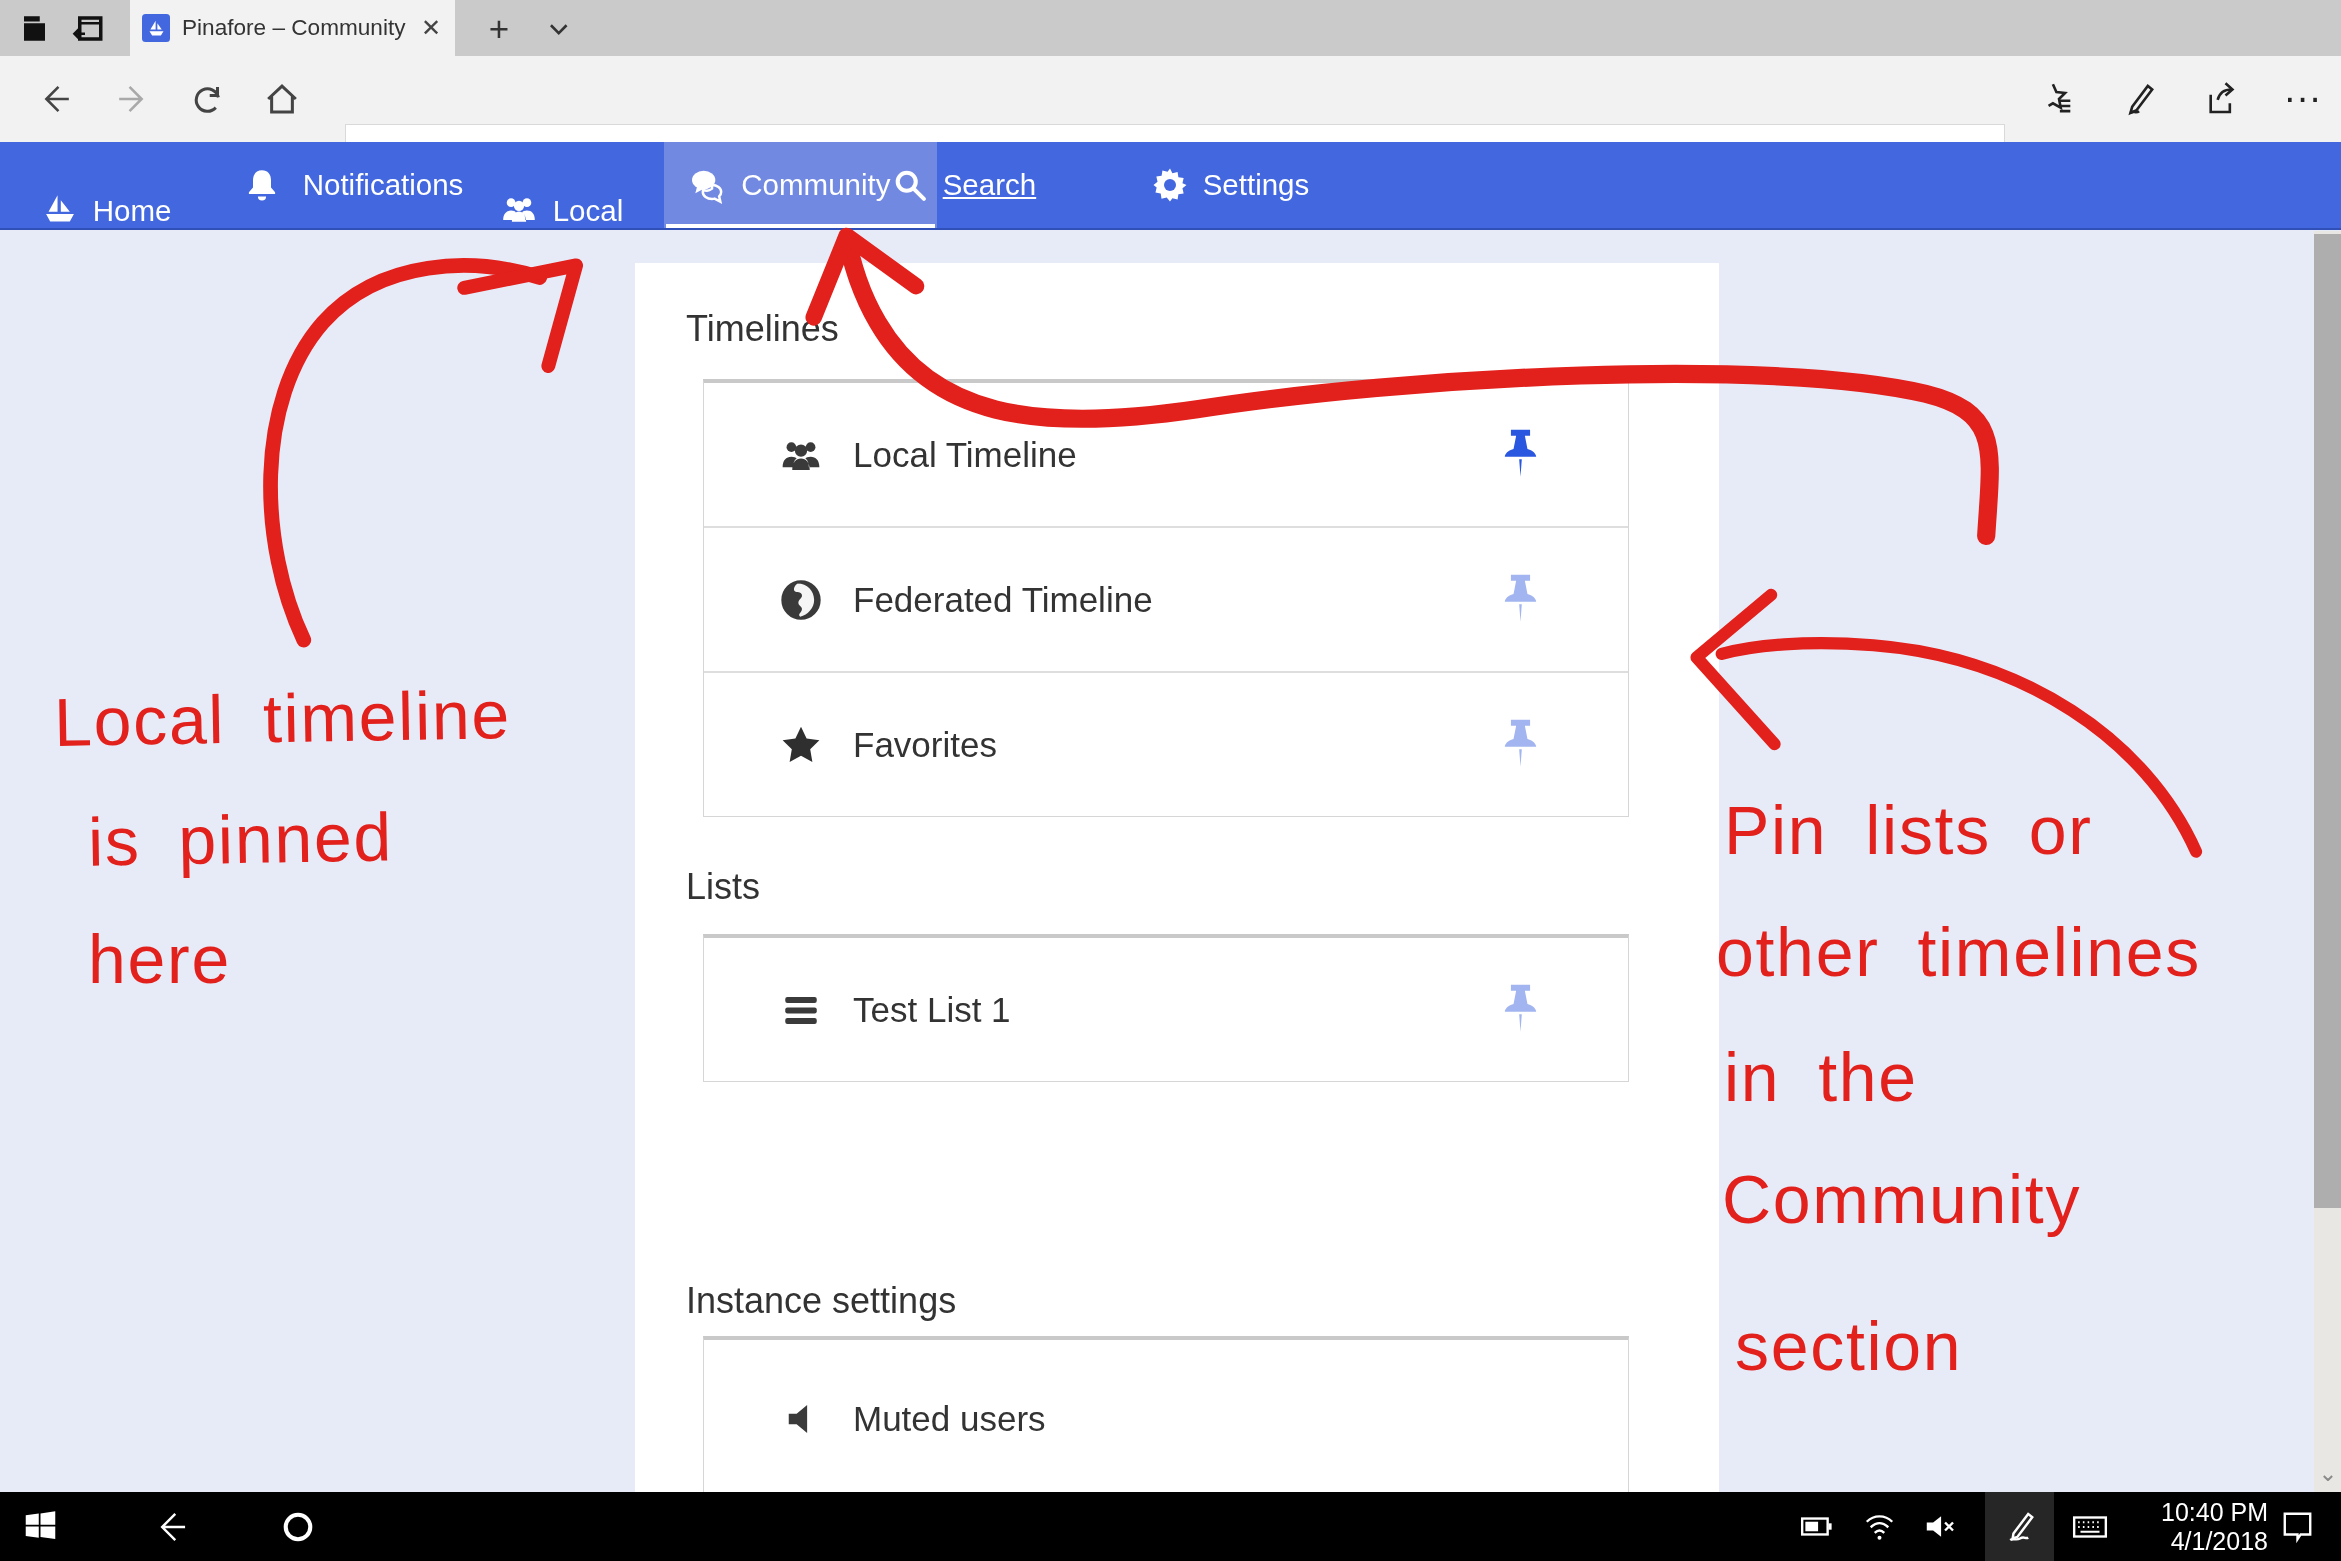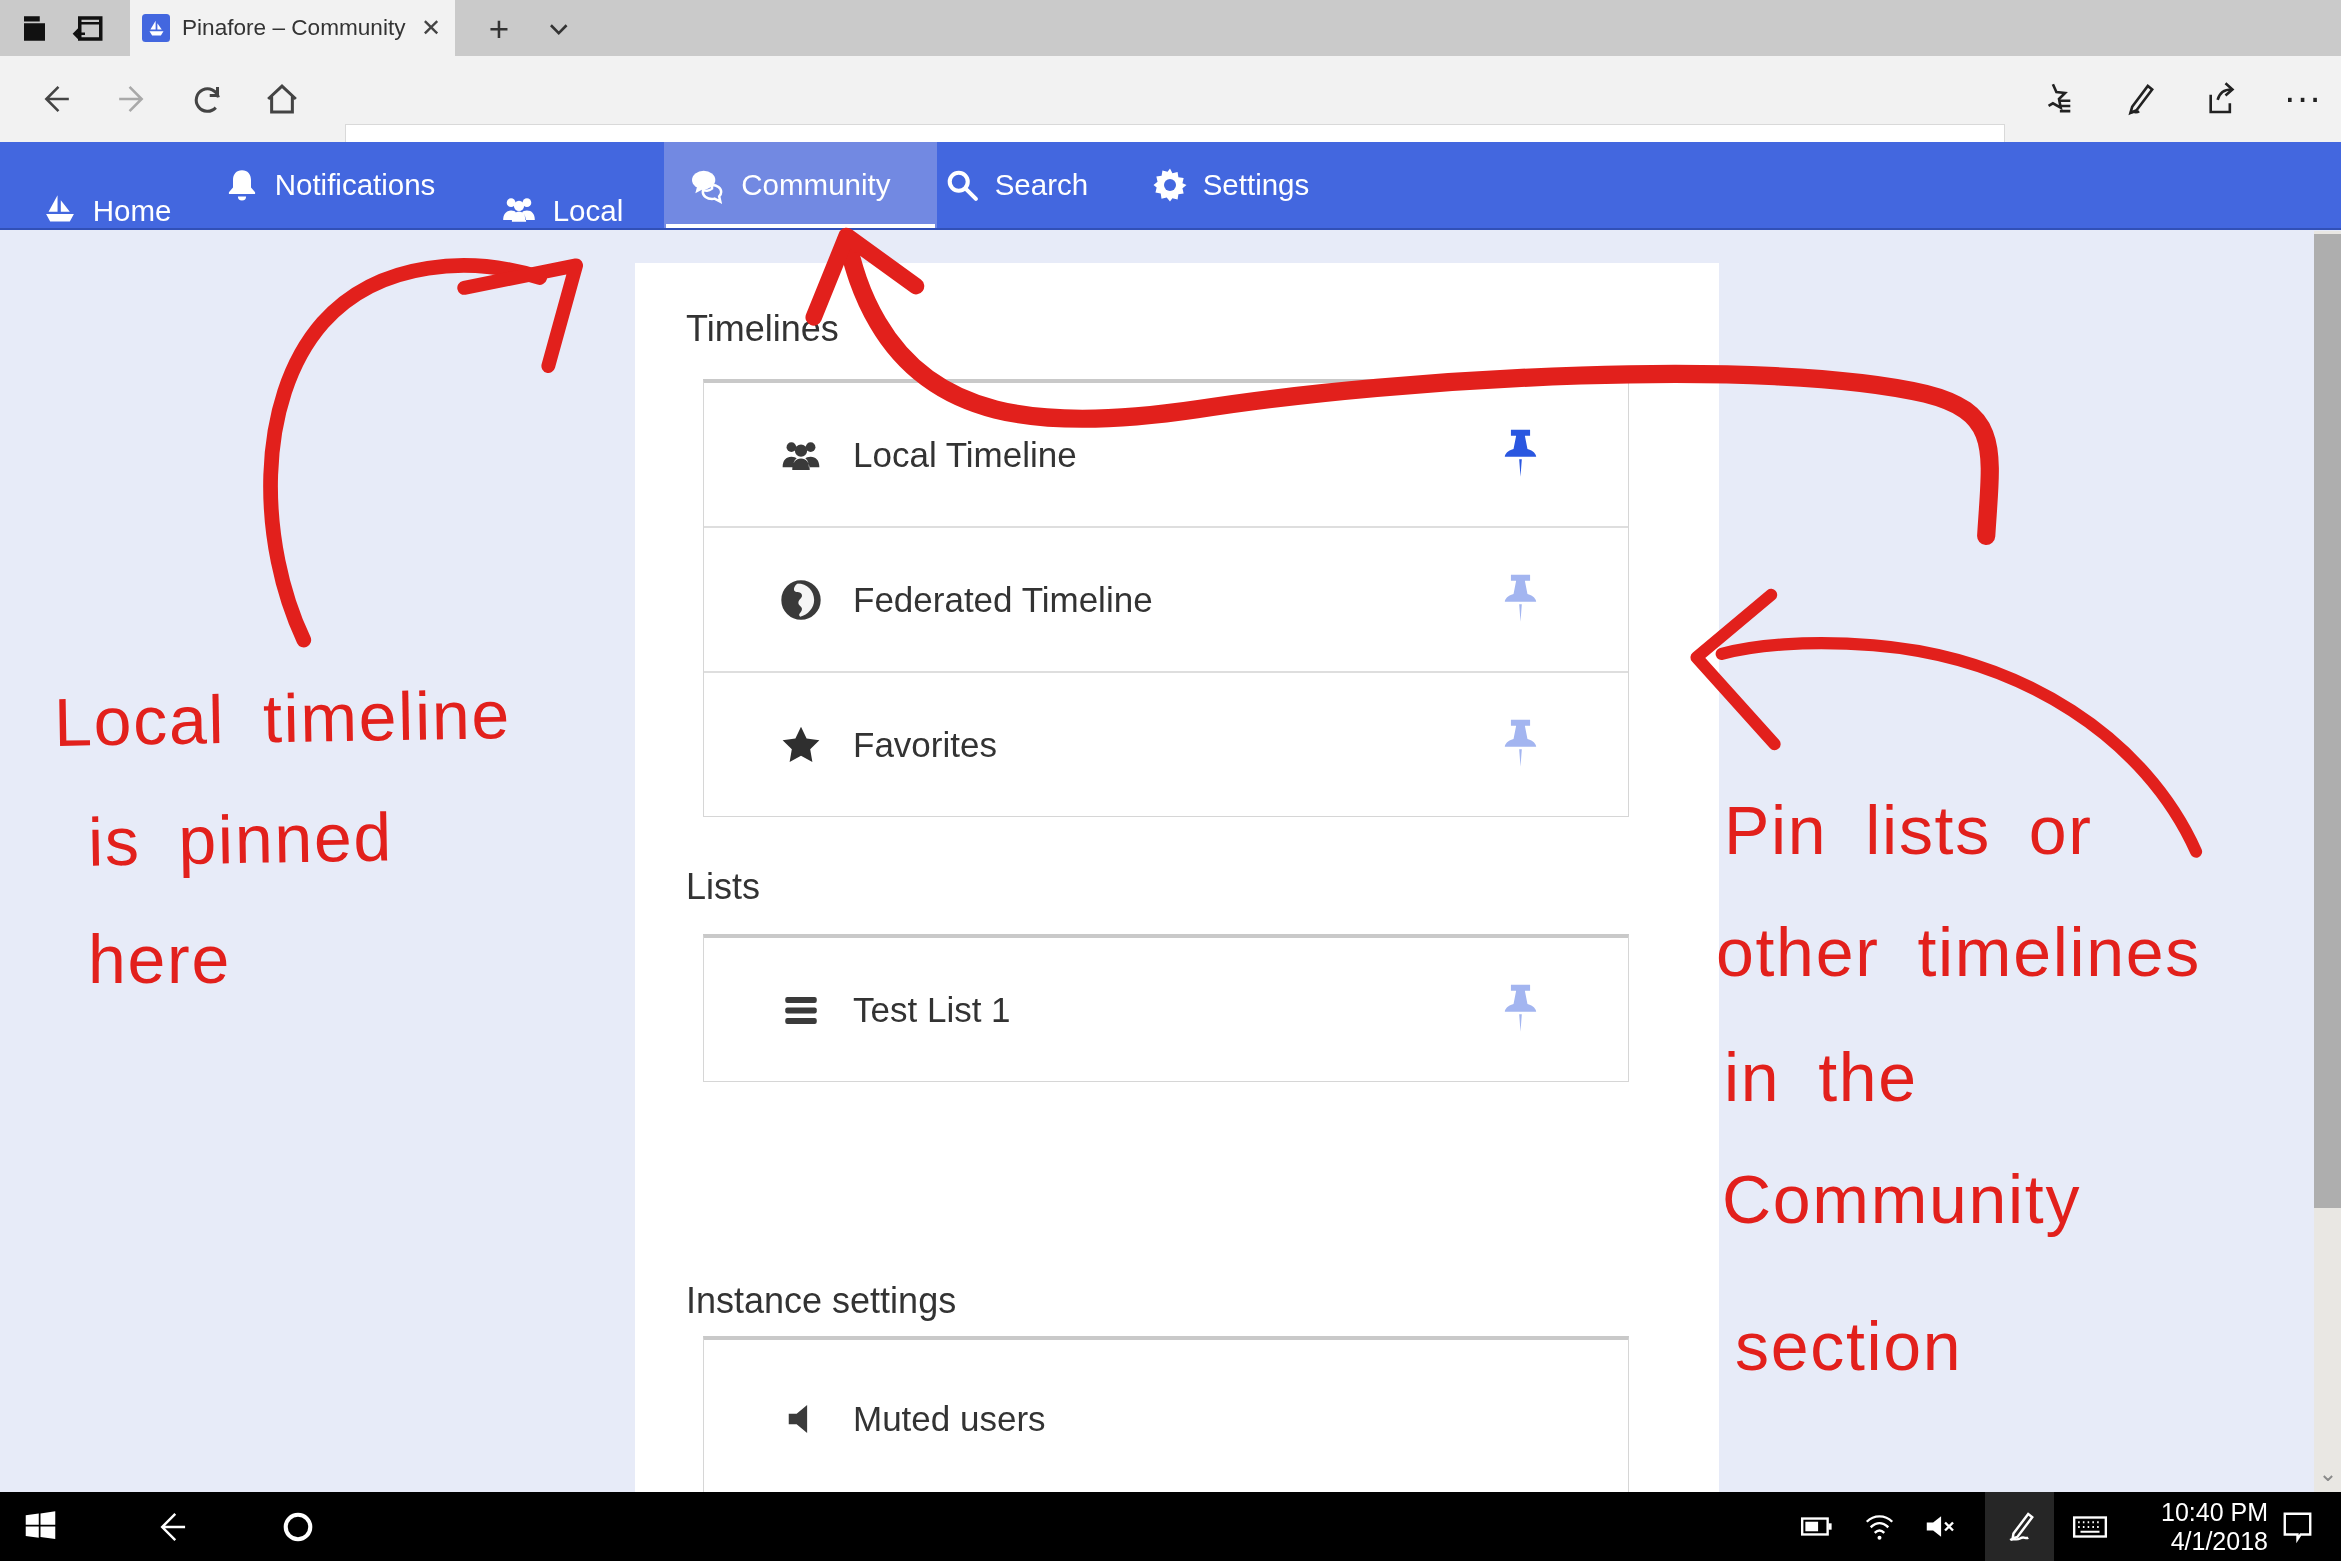--- a/index.html
+++ b/index.html
@@ -144,21 +144,21 @@
     <div class="abs tb-btn" style="left:2274px;font-size:38px;color:#222;">···</div>
   </div>
 
   <div id="navbar" class="abs">
     <div class="nav-item abs" style="left:42px;align-items:flex-end;">
       <svg width="36" height="36" viewBox="0 0 44 44">
           <path fill="#fff" d="M19 4L8 24h11zM23 10v14h11zM5 27h34l-5 9H10z"></path>
         </svg>
       <span class="nav-label">Home</span>
     </div>
-    <div class="nav-item abs" style="left:224px;">
+    <div class="nav-item abs" style="left:244px;gap:8px;">
       <svg width="36" height="36" viewBox="0 0 44 44">
           <path fill="#fff" d="M22 4c-7 0-11 5-11 12v9l-5 6v2h32v-2l-5-6v-9c0-7-4-12-11-12zM17 36a5 5 0 0 0 10 0z"></path>
         </svg>
       <span class="nav-label">Notifications</span>
     </div>
     <div class="nav-item abs" style="left:500px;align-items:flex-end;">
       <svg width="38" height="38" viewBox="0 0 48 48">
           <g fill="#fff">
             <circle cx="14" cy="16" r="5.5"></circle>
             <circle cx="34" cy="16" r="5.5"></circle>
@@ -171,21 +171,21 @@
     <div id="nav-community" class="nav-item abs">
       <svg width="40" height="40" viewBox="0 0 48 48">
           <g fill="#fff">
             <ellipse cx="20" cy="18" rx="14" ry="11"></ellipse>
             <path d="M12 26l-2 8 9-5z"></path>
             <path d="M30 24c6 0 11 3.5 11 8.5 0 2-1 3.8-2.4 5.2L40 44l-7-3.6c-1 .3-2 .4-3 .4-6 0-11-3.5-11-8.4 0-1 .2-1.9.5-2.8 3 1.6 6.8 1.9 10.5-1.2 0 0 0-3.4 0-4.4z" fill="none" stroke="#fff" stroke-width="3"></path>
           </g>
         </svg>
       <span class="nav-label">Community</span>
     </div>
-    <div class="nav-item abs" style="left:944px;">
+    <div class="nav-item abs" style="left:892px;text-decoration:underline;">
       <svg width="36" height="36" viewBox="0 0 44 44" fill="none" stroke="#fff" stroke-width="5">
           <circle cx="18" cy="18" r="11"></circle>
           <path d="M27 27l12 12" stroke-linecap="round"></path>
         </svg>
       <span class="nav-label">Search</span>
     </div>
     <div class="nav-item abs" style="left:1152px;">
       <svg width="36" height="36" viewBox="0 0 48 48">
           <path fill="#fff" d="M24 2l3.2 6.2 6.9-1.6 1.1 7 7 1.1-1.6 6.9L46 24l-5.4 4.4 1.6 6.9-7 1.1-1.1 7-6.9-1.6L24 46l-4.4-5.4-6.9 1.6-1.1-7-7-1.1 1.6-6.9L2 24l5.4-4.4-1.6-6.9 7-1.1 1.1-7 6.9 1.6z"></path>
           <circle cx="24" cy="24" r="8" fill="#4367DF"></circle>

